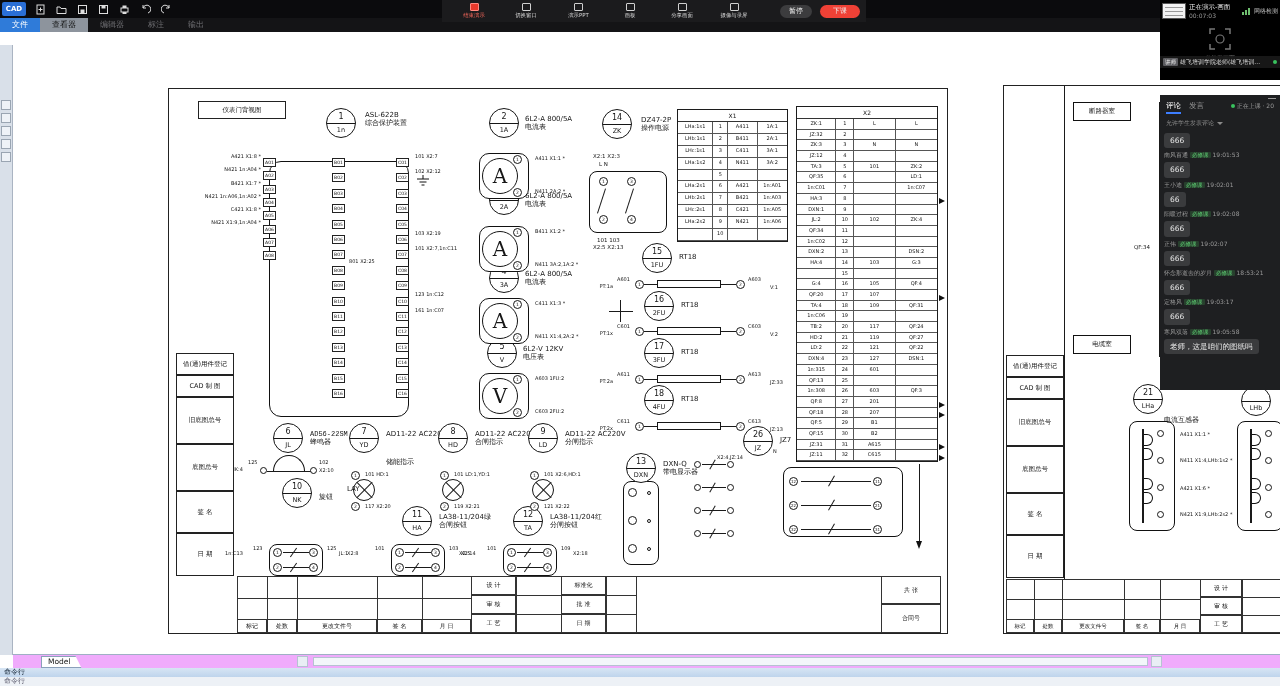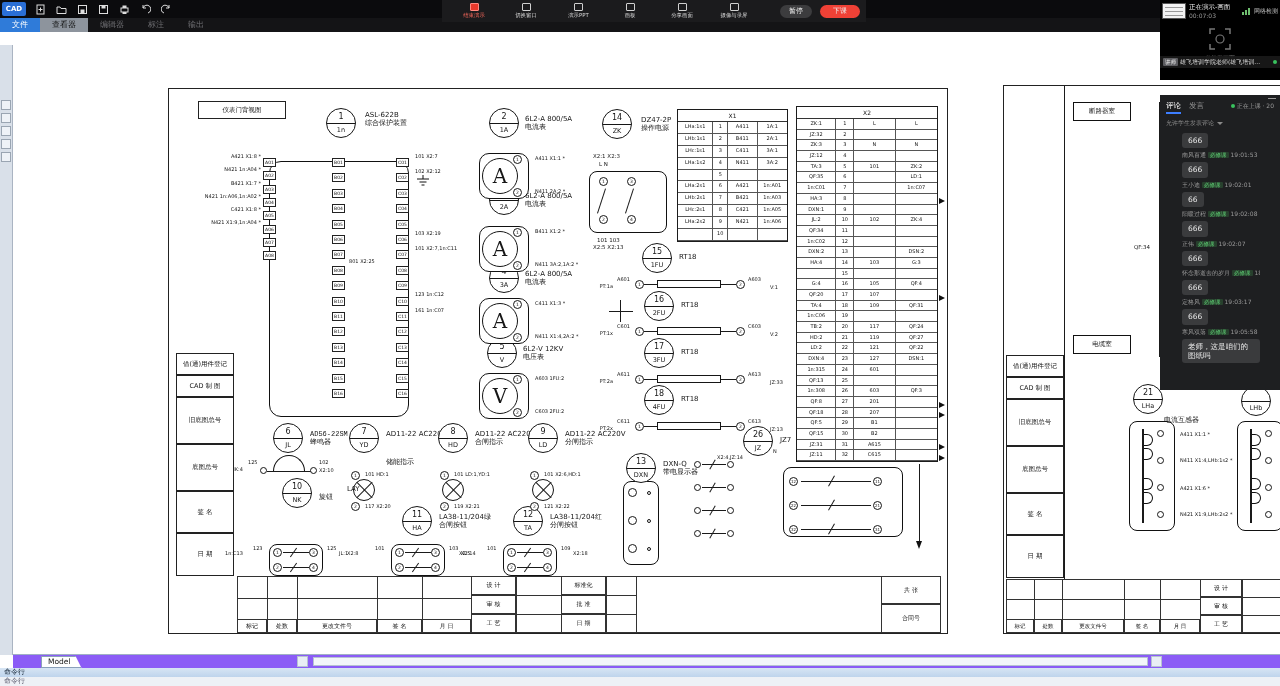--- a/index.html
+++ b/index.html
@@ -47,21 +47,21 @@
 #pdot{width:4px;height:4px;border-radius:50%;background:#39c25e;margin-left:auto;flex:none}
 #chat{position:absolute;left:1160px;top:95px;width:120px;height:295px;background:#1e1f21;z-index:60;overflow:hidden}
 #chat-min{position:absolute;right:4px;top:3px;width:8px;height:1px;background:#9a9a9a}
 #chead{display:flex;align-items:baseline;gap:8px;padding:6px 6px 3px 6px}
 .ctab{font-size:7.5px;color:#fff;border-bottom:2px solid #3d7eff;padding-bottom:1px}
 .ctab2{font-size:7.5px;color:#9a9a9a}
 #cstat{margin-left:auto;font-size:6px;color:#9a9a9a;display:flex;align-items:center;gap:2px;white-space:nowrap}
 #cdot{width:4px;height:4px;border-radius:50%;background:#39c25e}
 #callow{font-size:6px;color:#8a8a8a;padding:2px 6px;display:flex;align-items:center;gap:3px}
 #caret{width:0;height:0;border-left:3px solid transparent;border-right:3px solid transparent;border-top:3px solid #8a8a8a}
-#clist{padding:1px 20px}
+#clist{padding:1px 2px}
 .meta{font-size:6px;color:#9a9a9a;margin:3px 0 1px 2px;white-space:nowrap;overflow:hidden}
 .badge{color:#5fce74;background:#27402d;padding:0 2px;border-radius:1px;font-size:5.5px;margin:0 2px}
 .bubble{width:fit-content;max-width:106px;background:#3a3b3d;color:#e9e9e9;font-size:7.5px;line-height:1.25;padding:3px 6px;border-radius:3px;margin:2px 0 2px 2px}
 
 #canvas{position:absolute;left:13px;top:45px;width:1267px;height:609px;background:#fff}
 #sheet1{position:absolute;left:155px;top:43px;width:780px;height:546px;border:1.4px solid #222;background:#fff}
 #sheet2{position:absolute;left:990px;top:40px;width:290px;height:549px;border:1.4px solid #222;border-right:none;background:#fff}
 .t{position:absolute;font-size:5.5px;line-height:1.1;white-space:nowrap}
 .t5{position:absolute;font-size:5px;line-height:1.1;white-space:nowrap}
 .desc{position:absolute;font-size:7px;line-height:1.2;white-space:nowrap}
@@ -81,21 +81,21 @@
 .mbox{position:absolute;width:50px;height:46px;border:1.4px solid #111;border-radius:10px;background:#fff}
 .mcirc{position:absolute;width:36px;height:36px;border:0.9px solid #161616;border-radius:50%;text-align:center;font-size:20px;line-height:34px;font-family:"DejaVu Serif","Liberation Serif",serif}
 .lamp{position:absolute;width:22px;height:22px;border:0.9px solid #161616;border-radius:50%}
 .frect{position:absolute;height:8px;border:0.9px solid #161616;background:#fff}
 .rbox{position:absolute;border:0.9px solid #111;text-align:center;font-size:6.5px;line-height:17px;background:#fff}
 .flabel{position:absolute;border:0.8px solid #222;text-align:center;font-size:6.5px;display:flex;align-items:center;justify-content:center;background:#fff}
 .tbcell{position:absolute;border:0.6px solid #333;font-size:6px;display:flex;align-items:center;justify-content:center;text-align:center;background:transparent}
 .arc{position:absolute;width:9px;height:12px;border:1px solid #111;border-left:none;border-radius:0 7px 7px 0}
 .tri{position:absolute;width:0;height:0;border-top:3px solid transparent;border-bottom:3px solid transparent;border-left:6px solid #111}
 
-#bottombar{position:absolute;left:13px;top:654px;width:1267px;height:14px;background:#8b5cf6;border-top:1px solid #9fb0c4;z-index:5}
+#bottombar{position:absolute;left:13px;top:654px;width:1267px;height:14px;background:#f0abfc;border-top:1px solid #9fb0c4;z-index:5}
 #modeltab{position:absolute;left:28px;top:1px;height:12px;background:#fff;border:1px solid #8aa0ba;font-size:7.5px;line-height:10px;padding:0 10px 0 6px;clip-path:polygon(0 0,calc(100% - 6px) 0,100% 100%,0 100%)}
 #hscroll{position:absolute;left:300px;top:2px;width:835px;height:9px;background:#f3f6fa;border:1px solid #b6c2d2}
 .bbox{position:absolute;top:1px;width:11px;height:11px;border:1px solid #b6c2d2;background:#e9eef5}
 #cmd1{position:absolute;left:0;top:668px;width:1280px;height:9px;background:linear-gradient(#d7e5f4,#bed4ec);font-size:7px;line-height:9px;color:#234;padding-left:4px;z-index:5}
 #cmd2{position:absolute;left:0;top:677px;width:1280px;height:9px;background:#edf1f6;font-size:7px;line-height:9px;color:#667;padding-left:4px;z-index:5}
 </style>
 </head>
 <body>
 
 <div id="app">

